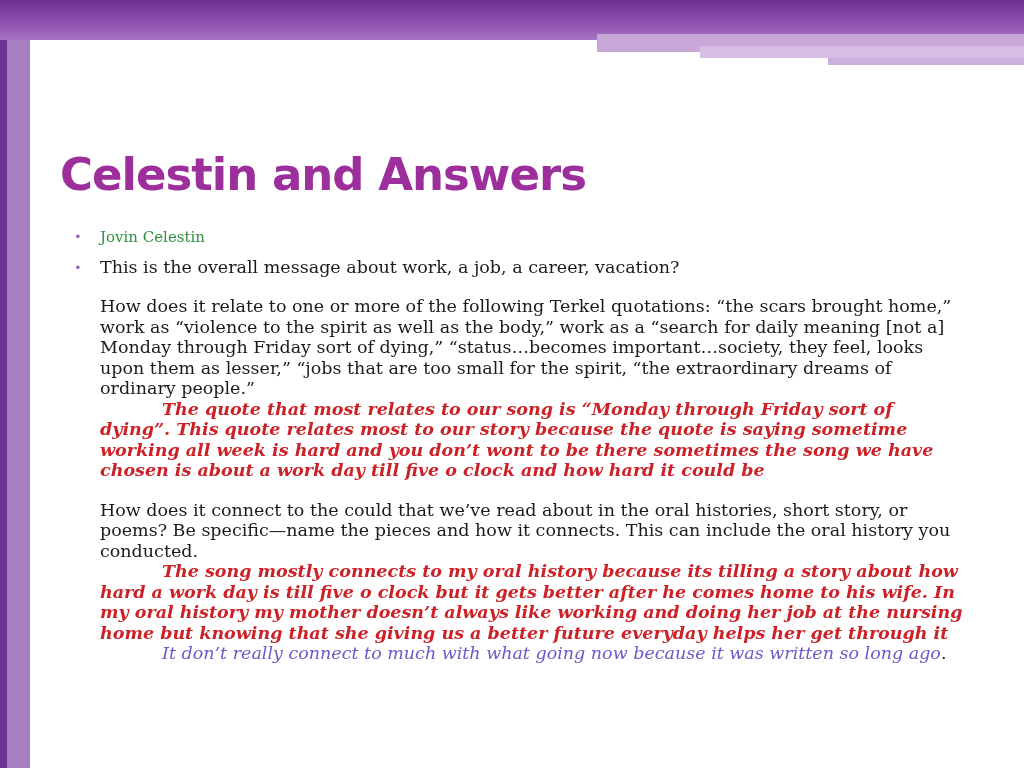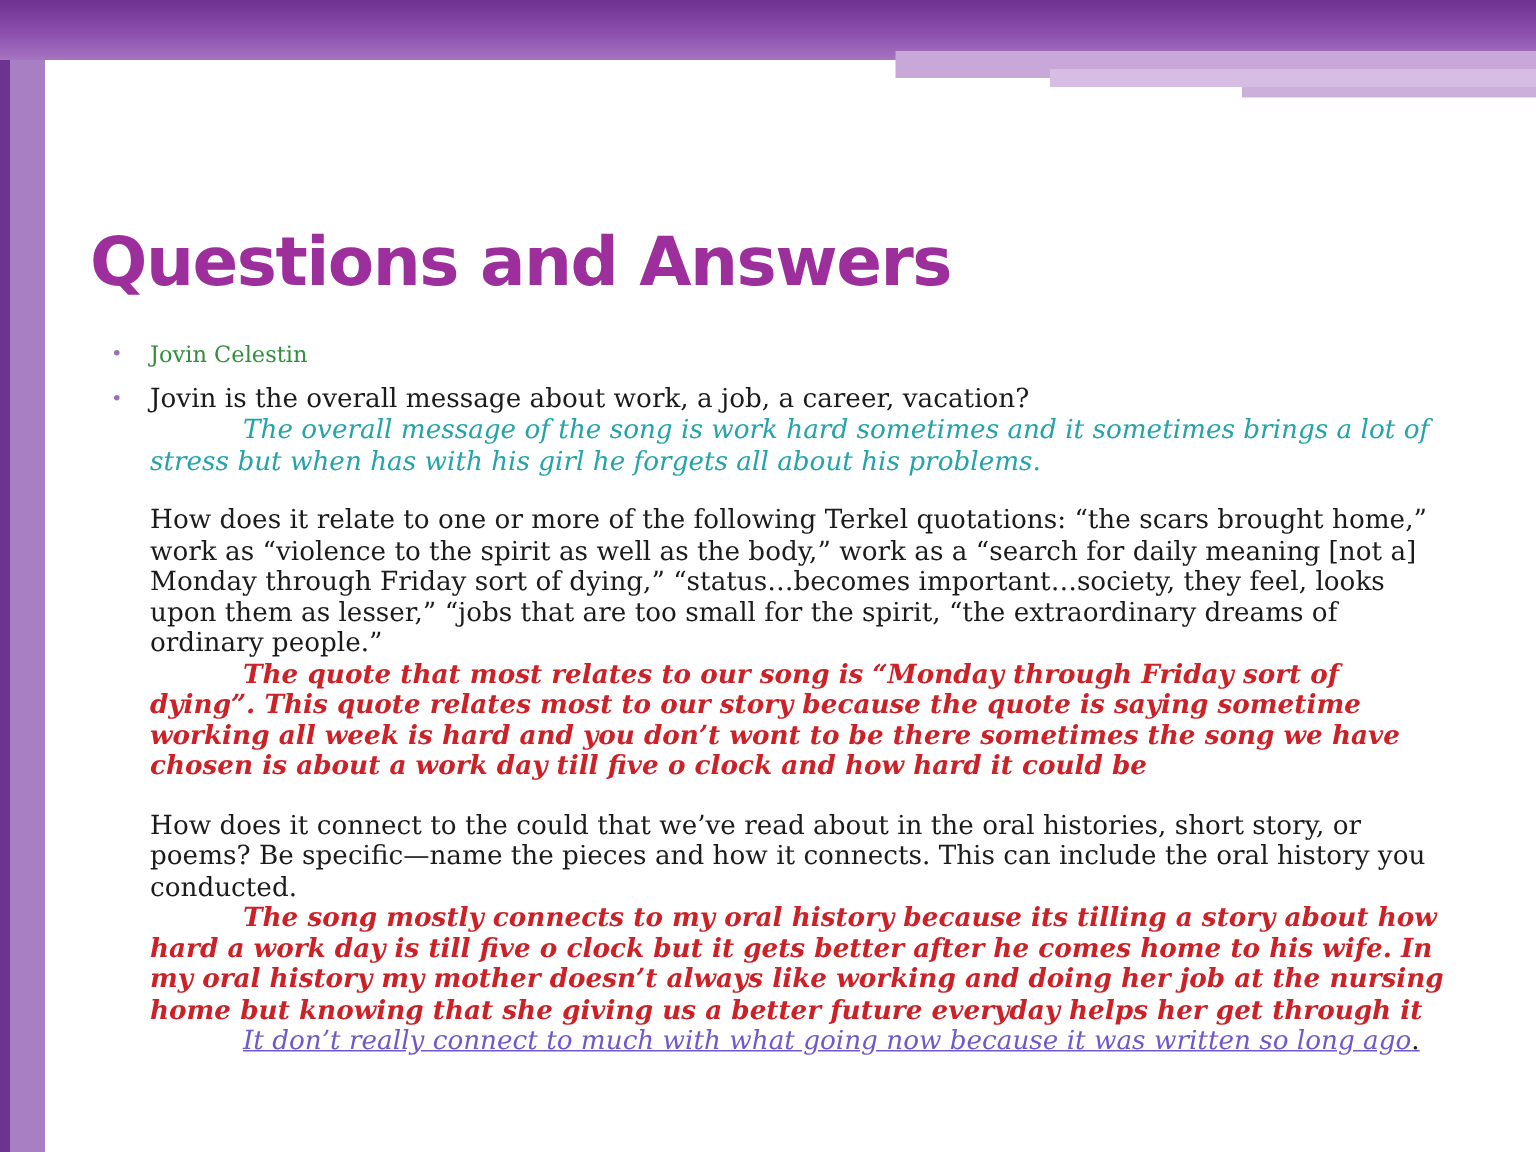--- a/index.html
+++ b/index.html
@@ -66,49 +66,48 @@
   .q-row { margin-bottom: 1px; }
   .question { color: #1b1b1b; }
   .para { margin-top: 19px !important; }
   .answer {
     font-style: italic;
     text-indent: 62px;
     margin: 0;
   }
   .teal   { color: #23a3aa; }
   .red    { color: #cc2127; font-weight: bold; }
-  .violet { color: #6f58c9; text-decoration: underline; }
+  .violet { color: #6f58c9; }
   .period { color: #1b1b1b; font-style: normal; }
 </style>
 </head>
 <body>
 
 <div class="slide">
 
   <div class="top-bar"></div>
   <div class="top-ov1"></div>
   <div class="top-ov2"></div>
   <div class="top-ov3"></div>
   <div class="left-bar"></div>
 
-  <h1 class="title">Questions and Answers</h1>
+  <h1 class="title">Celestin and Answers</h1>
 
   <div class="content">
 
     <div class="row author-row">
       <span class="bullet">•</span>
       <span class="author">Jovin Celestin</span>
     </div>
 
     <div class="row q-row">
       <span class="bullet">•</span>
-      <span class="question">Jovin is the overall message about work, a job, a career, vacation?</span>
+      <span class="question">This is the overall message about work, a job, a career, vacation?</span>
     </div>
 
-    <p class="answer teal">The overall message of the song is work hard sometimes and it sometimes brings a lot of stress but when has with his girl he forgets all about his problems.</p>
 
     <p class="question para">How does it relate to one or more of the following Terkel quotations: “the scars brought home,” work as “violence to the spirit as well as the body,” work as a “search for daily meaning [not a] Monday through Friday sort of dying,” “status…becomes important…society, they feel, looks upon them as lesser,” “jobs that are too small for the spirit, “the extraordinary dreams of ordinary people.”</p>
 
     <p class="answer red">The quote that most relates to our song is “Monday through Friday sort of dying”. This quote relates most to our story because the quote is saying sometime working all week is hard and you don’t wont to be there sometimes the song we have chosen is about a work day till five o clock and how hard it could be</p>
 
     <p class="question para">How does it connect to the could that we’ve read about in the oral histories, short story, or poems? Be specific—name the pieces and how it connects. This can include the oral history you conducted.</p>
 
     <p class="answer red">The song mostly connects to my oral history because its tilling a story about how hard a work day is till five o clock but it gets better after he comes home to his wife. In my oral history my mother doesn’t always like working and doing her job at the nursing home but knowing that she giving us a better future everyday helps her get through it</p>
 
 

